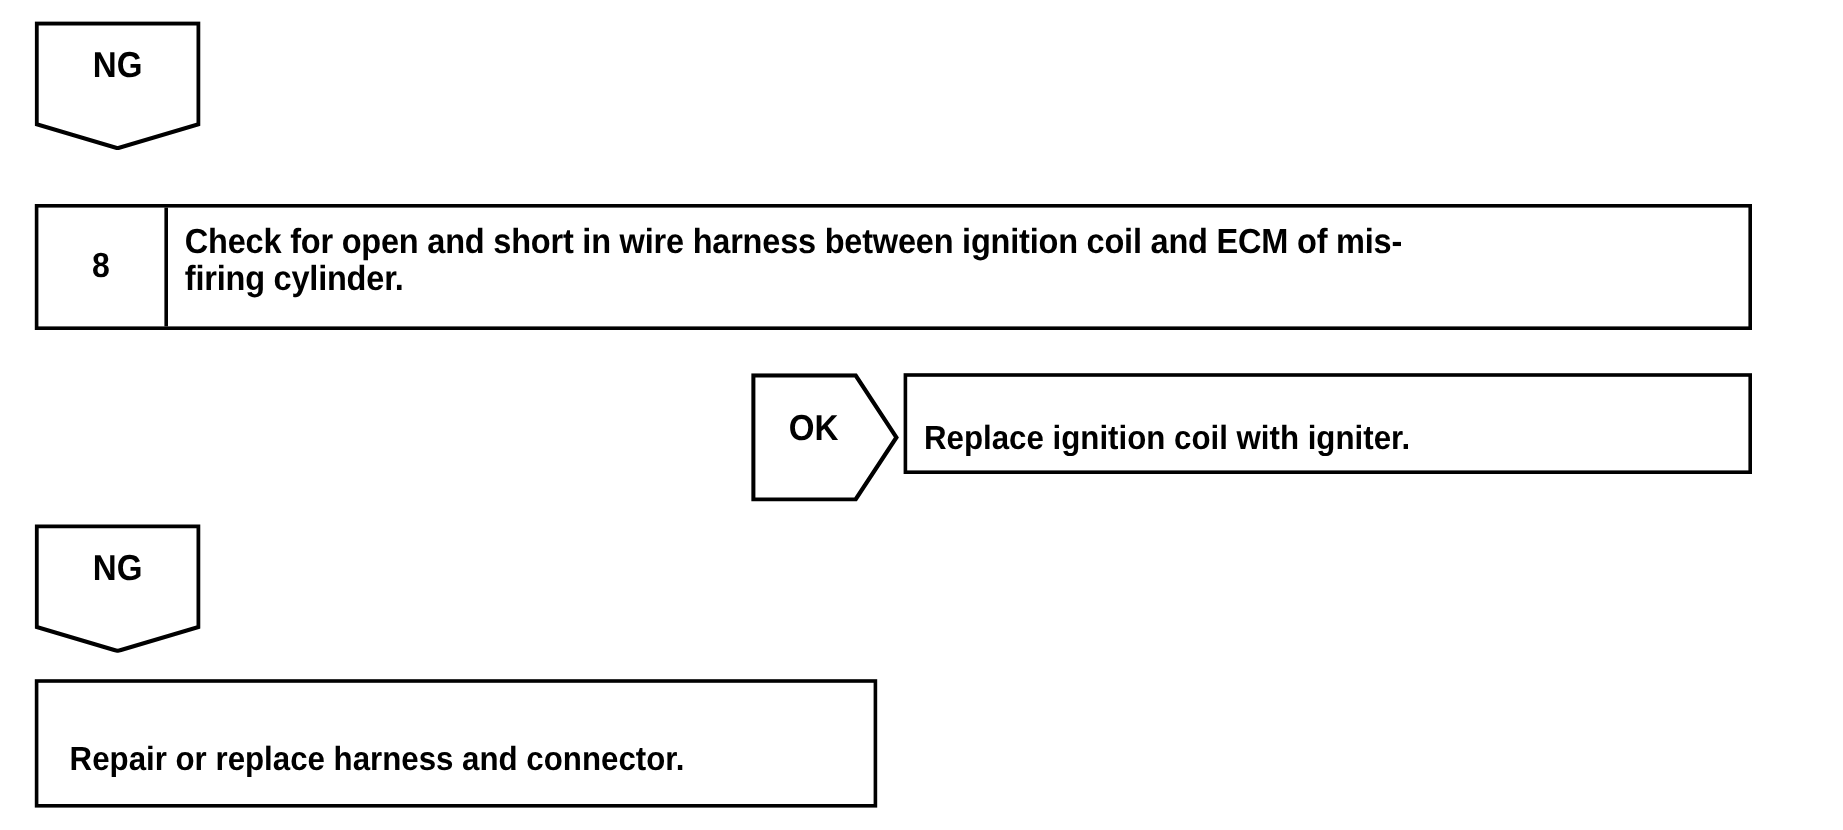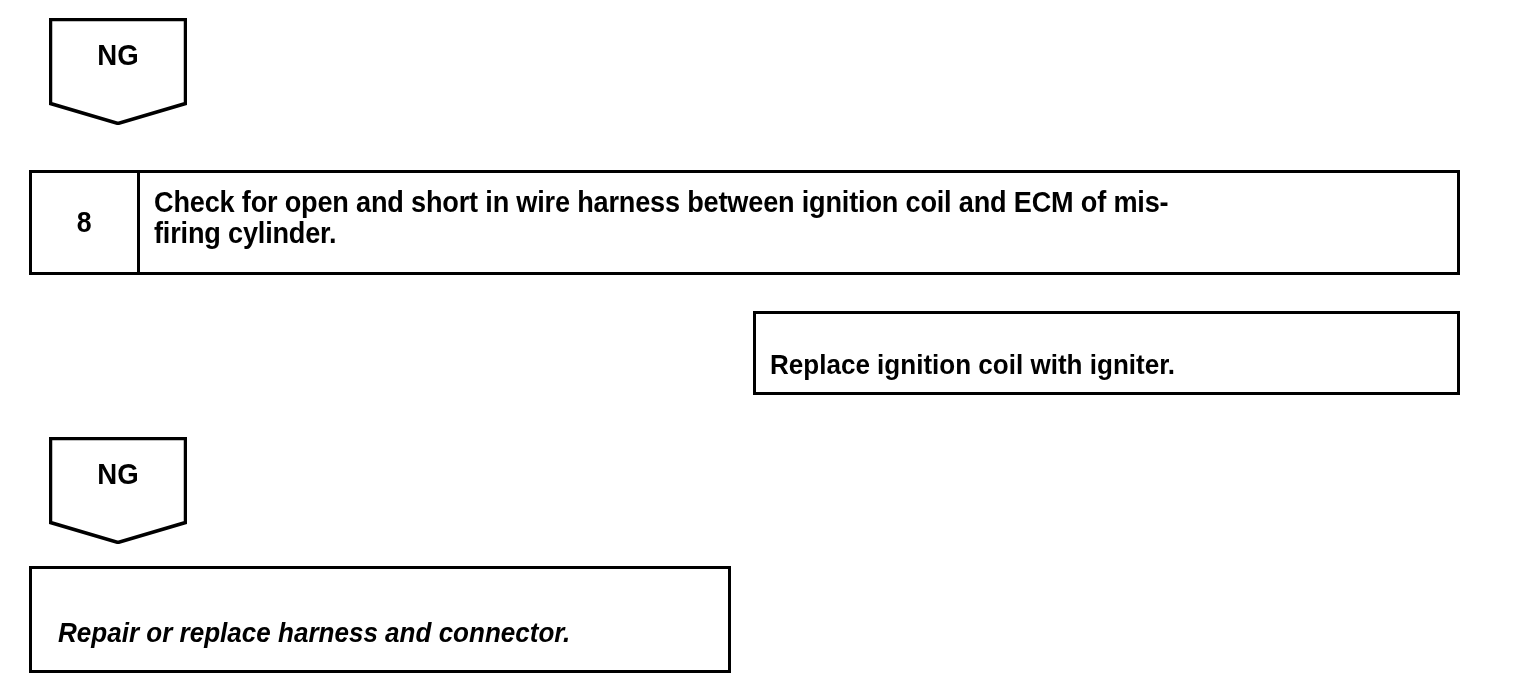--- a/index.html
+++ b/index.html
@@ -16,21 +16,20 @@
     height: 692px;
     background: #ffffff;
     overflow: hidden;
   }
 
   
   .ng-marker {
     position: absolute;
     width: 138px;
     height: 107px;
-    margin-left: 20px;
   }
   .ng-marker svg {
     position: absolute;
     left: 0; top: 0;
     width: 138px;
     height: 107px;
     display: block;
   }
   .ng-marker .ng-label {
     position: absolute;
@@ -149,29 +148,35 @@
   <div class="box step-row" style="left:29px; top:170px; width:1431px; height:105px;">
     <div class="step-num-cell">
       <span class="step-num">8</span>
     </div>
     <div class="step-desc-cell">
       <div class="step-desc">Check for open and short in wire harness between ignition coil and ECM of mis-
 firing cylinder.</div>
     </div>
   </div>
 
+  <div class="ok-marker" style="left:626px; top:311px;">
+    <svg viewBox="0 0 124 107" xmlns="http://www.w3.org/2000/svg">
+      <polygon points="1.75,1.75 87,1.75 121,53.5 87,105.25 1.75,105.25" fill="#ffffff" stroke="#000000" stroke-width="3.5" stroke-linejoin="miter"></polygon>
+    </svg>
+    <div class="ok-label">OK</div>
+  </div>
 
   <div class="box" style="left:753px; top:311px; width:707px; height:84px;">
     <div class="action-text" style="left:14px; top:37px;">Replace ignition coil with igniter.</div>
   </div>
 
   <div class="ng-marker" style="left:29px; top:437px;">
     <svg viewBox="0 0 138 107" xmlns="http://www.w3.org/2000/svg">
       <polygon points="1.5,1.5 136.5,1.5 136.5,85.5 69,105.5 1.5,85.5" fill="#ffffff" stroke="#000000" stroke-width="3.5" stroke-linejoin="miter"></polygon>
     </svg>
     <div class="ng-label">NG</div>
   </div>
 
-  <div class="box" style="left:29px; top:566px; width:702px; height:107px;font-style:italic;">
+  <div class="box" style="left:29px; top:566px; width:702px; height:107px;">
     <div class="action-text" style="left:26px; top:50px;">Repair or replace harness and connector.</div>
   </div>
 
 </div>
 
 </body></html>

